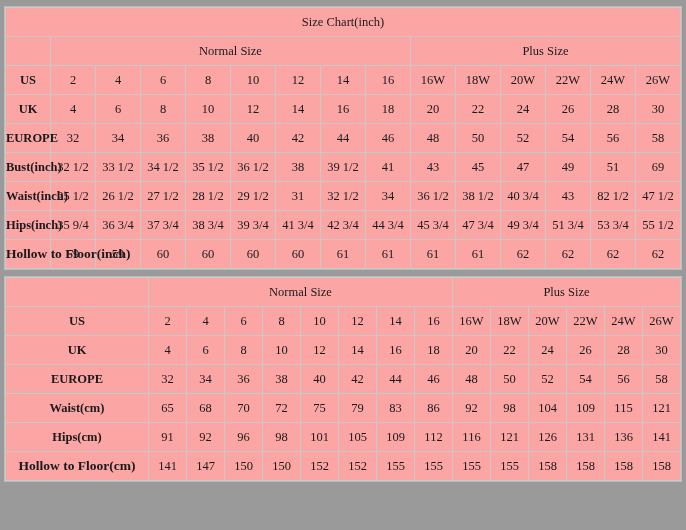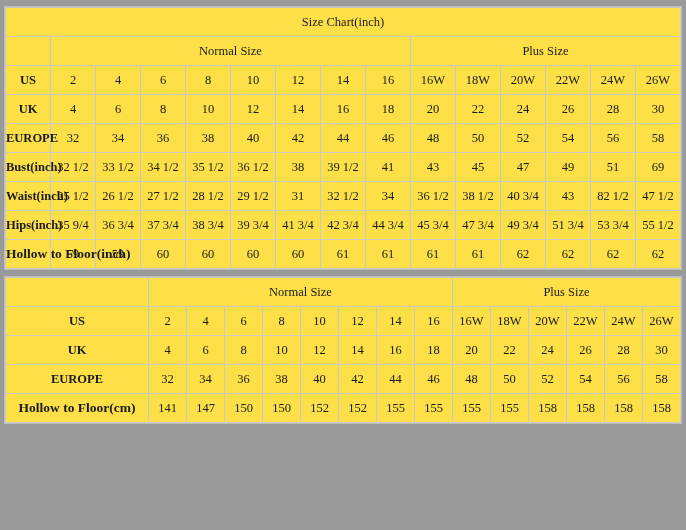--- a/index.html
+++ b/index.html
@@ -23,21 +23,21 @@
     gap: 6px;
   }
   .chart-block {
     background: #f2f2f2;
     border: 1px solid #bdbdbd;
   }
   table.size-chart {
     border-collapse: collapse;
     width: 100%;
     table-layout: fixed;
-    background: #fde047;
+    background: #fca5a5;
   }
   table.size-chart td {
     border: 1px solid #c9c9c9;
     text-align: center;
     vertical-align: middle;
     color: #1a1a1a;
     font-size: 12.5px;
     padding: 0;
     height: 28px;
     white-space: nowrap;
@@ -255,20 +255,54 @@
             <td class="hdr">44</td>
             <td class="hdr">46</td>
             <td class="hdr">48</td>
             <td class="hdr">50</td>
             <td class="hdr">52</td>
             <td class="hdr">54</td>
             <td class="hdr">56</td>
             <td class="hdr">58</td>
           </tr>
           <tr>
+            <td class="rowlabel col-label">Waist(cm)</td>
+            <td class="hdr">65</td>
+            <td class="hdr">68</td>
+            <td class="hdr">70</td>
+            <td class="hdr">72</td>
+            <td class="hdr">75</td>
+            <td class="hdr">79</td>
+            <td class="hdr">83</td>
+            <td class="hdr">86</td>
+            <td class="hdr">92</td>
+            <td class="hdr">98</td>
+            <td class="hdr">104</td>
+            <td class="hdr">109</td>
+            <td class="hdr">115</td>
+            <td class="hdr">121</td>
+          </tr>
+          <tr>
+            <td class="rowlabel col-label">Hips(cm)</td>
+            <td class="hdr">91</td>
+            <td class="hdr">92</td>
+            <td class="hdr">96</td>
+            <td class="hdr">98</td>
+            <td class="hdr">101</td>
+            <td class="hdr">105</td>
+            <td class="hdr">109</td>
+            <td class="hdr">112</td>
+            <td class="hdr">116</td>
+            <td class="hdr">121</td>
+            <td class="hdr">126</td>
+            <td class="hdr">131</td>
+            <td class="hdr">136</td>
+            <td class="hdr">141</td>
+          </tr>
+          <tr>
             <td class="rowlabel col-label small">Hollow to Floor(cm)</td>
             <td class="hdr">141</td>
             <td class="hdr">147</td>
             <td class="hdr">150</td>
             <td class="hdr">150</td>
             <td class="hdr">152</td>
             <td class="hdr">152</td>
             <td class="hdr">155</td>
             <td class="hdr">155</td>
             <td class="hdr">155</td>

